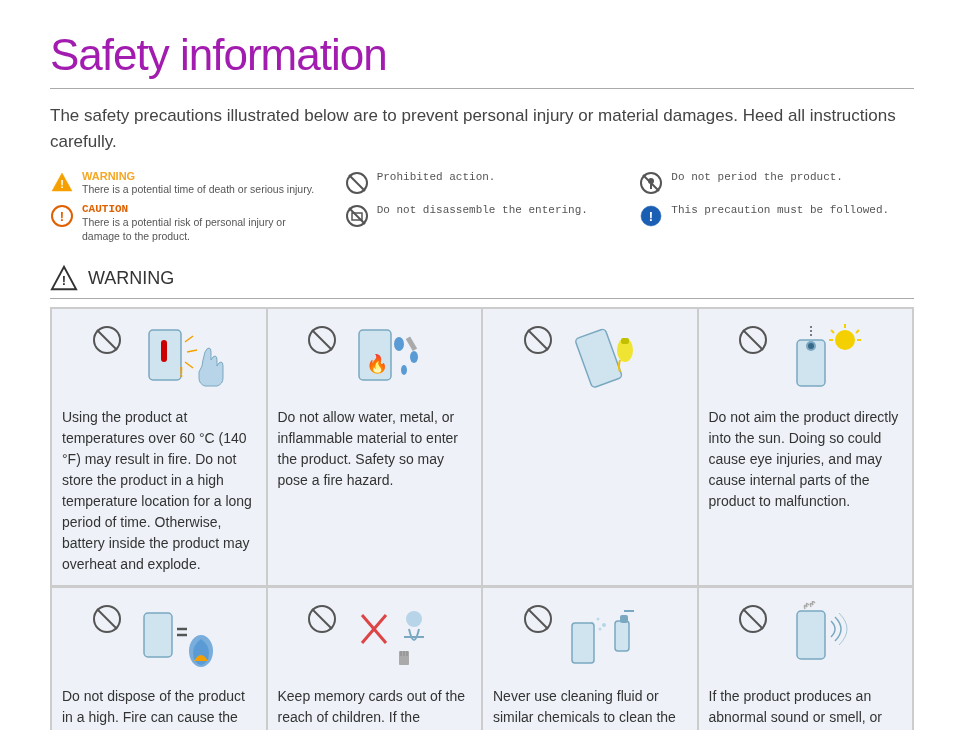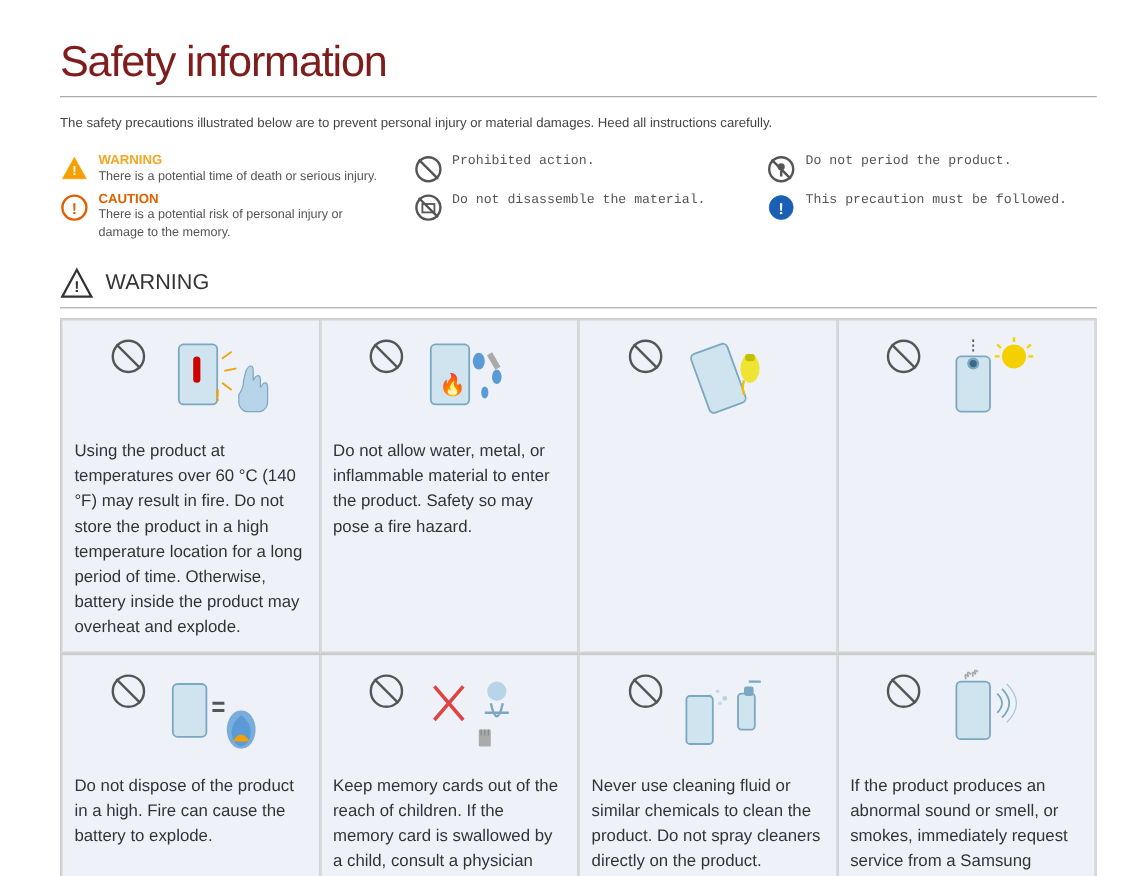--- a/index.html
+++ b/index.html
@@ -7,33 +7,33 @@
       font-family: Arial, sans-serif;
       background: #fff;
       color: #333;
       font-size: 11px;
       padding: 30px 40px 20px 50px;
       width: 954px;
       min-height: 730px;
       position: relative;
     }
     h1.page-title {
-      font-size: 36px;
+      font-size: 44px;
       font-weight: 300;
-      color: #7f1d1d;
+      color: #a21caf;
       margin-bottom: 8px;
       letter-spacing: -1px;
     }
     .title-divider {
       border: none;
       border-top: 1px solid #aaa;
       margin-bottom: 14px;
     }
     .intro-text {
-      font-size: 11px;
+      font-size: 17px;
       color: #444;
       margin-bottom: 16px;
       line-height: 1.5;
     }
     .legend-grid {
       display: grid;
       grid-template-columns: 1fr 1fr 1fr;
       gap: 6px 20px;
       margin-bottom: 20px;
     }
@@ -51,20 +51,21 @@
     .legend-text strong {
       color: #f5a623;
       font-size: 11px;
       display: block;
     }
     .legend-text.warning-label strong {
       color: #f5a623;
     }
     .legend-text.caution-label strong {
       color: #e06000;
+      font-family: Liberation Mono, monospace;
     }
     .legend-text p {
       font-size: 10.5px;
       color: #555;
       line-height: 1.4;
     }
     .legend-text span {
       font-size: 11px;
       color: #555;
       font-family: Liberation Mono, monospace;
@@ -181,32 +182,32 @@
     </div>
   </div>
 
   <div class="legend-item">
     <svg class="legend-icon" viewBox="0 0 24 24">
       <circle cx="12" cy="12" r="10" fill="none" stroke="#e06000" stroke-width="2"></circle>
       <text x="12" y="17" text-anchor="middle" fill="#e06000" font-size="13" font-weight="bold">!</text>
     </svg>
     <div class="legend-text caution-label">
       <strong>CAUTION</strong>
-      <p>There is a potential risk of personal injury or damage to the memory.</p>
+      <p>There is a potential risk of personal injury or damage to the product.</p>
     </div>
   </div>
 
   <div class="legend-item">
     <svg class="legend-icon" viewBox="0 0 24 24">
       <circle cx="12" cy="12" r="10" fill="none" stroke="#555" stroke-width="2"></circle>
       <rect x="7" y="9" width="10" height="7" fill="none" stroke="#555" stroke-width="1.5"></rect>
       <line x1="4" y1="4" x2="20" y2="20" stroke="#555" stroke-width="2"></line>
     </svg>
     <div class="legend-text">
-      <span>Do not disassemble the material.</span>
+      <span>Do not disassemble the entering.</span>
     </div>
   </div>
 
   <div class="legend-item">
     <svg class="legend-icon" viewBox="0 0 24 24">
       <circle cx="12" cy="12" r="10" fill="#1a5fb4" stroke="#1a5fb4" stroke-width="0.5"></circle>
       <text x="12" y="17" text-anchor="middle" fill="white" font-size="13" font-weight="bold">!</text>
     </svg>
     <div class="legend-text">
       <span>This precaution must be followed.</span>
@@ -303,20 +304,21 @@
         <line x1="94" y1="18" x2="98" y2="18" stroke="#f5d000" stroke-width="2"></line>
 
         <rect x="62" y="18" width="28" height="46" rx="4" fill="#d0e4f0" stroke="#7aa8c0" stroke-width="1.5"></rect>
 
         <circle cx="76" cy="24" r="5" fill="#7aa8c0"></circle>
         <circle cx="76" cy="24" r="3" fill="#3a6a8a"></circle>
 
         <line x1="76" y1="14" x2="76" y2="2" stroke="#555" stroke-width="1.5" stroke-dasharray="2,2"></line>
       </svg>
     </div>
+    <p class="card-text">Do not aim the product directly into the sun. Doing so could cause eye injuries, and may cause internal parts of the product to malfunction.</p>
   </div>
 
 </div>
 
 <div class="cards-grid" style="border-top:none;">
 
   <div class="card">
     <div class="card-illustration">
       <svg width="140" height="75" viewBox="0 0 140 75">
 

